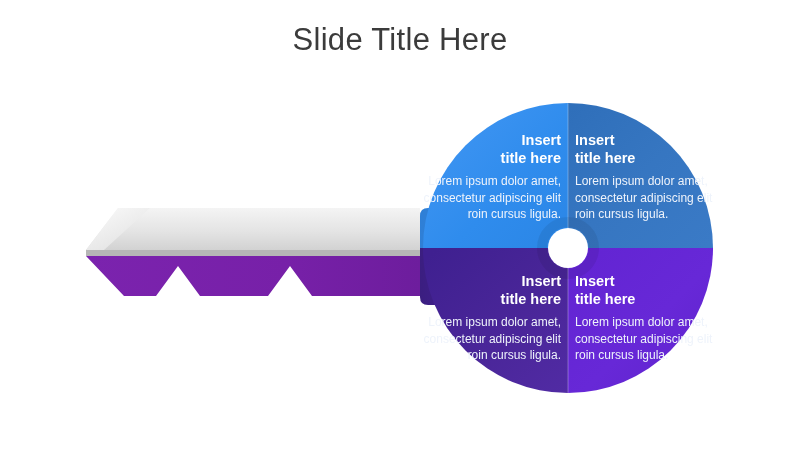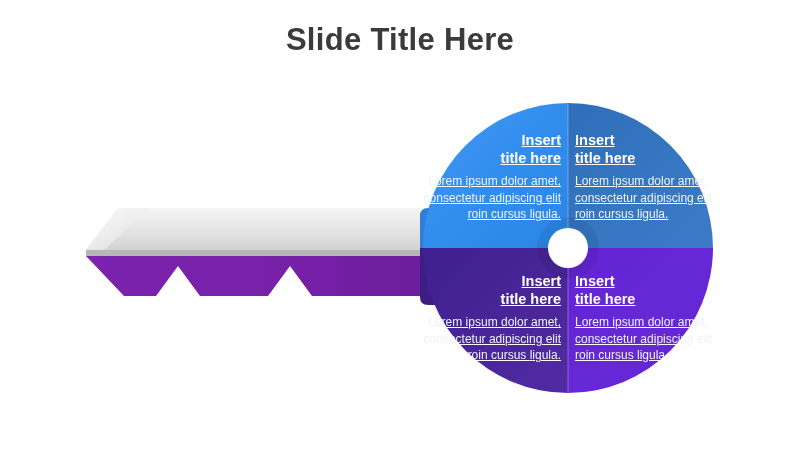--- a/index.html
+++ b/index.html
@@ -24,21 +24,21 @@
   }
 
   
   #slide-title {
     position: absolute;
     left: 0;
     top: 22px;
     width: 800px;
     text-align: center;
     font-size: 31px;
-    font-weight: bold;
+    font-weight: normal;
     letter-spacing: 0.3px;
     color: #3b3b3b;
     white-space: nowrap;
   }
 
   
   #key-graphic {
     position: absolute;
     left: 0; top: 0;
     width: 800px;
@@ -47,21 +47,20 @@
   #key-svg {
     position: absolute;
     left: 0; top: 0;
   }
 
   
   .quadrant-text {
     position: absolute;
     width: 157px;
     color: #ffffff;
-    text-decoration: underline;
   }
   .quadrant-text .q-title {
     font-size: 14.5px;
     font-weight: bold;
     line-height: 1.22;
     margin-bottom: 6px;
     color: #ffffff;
   }
   .quadrant-text .q-body {
     font-size: 12px;

